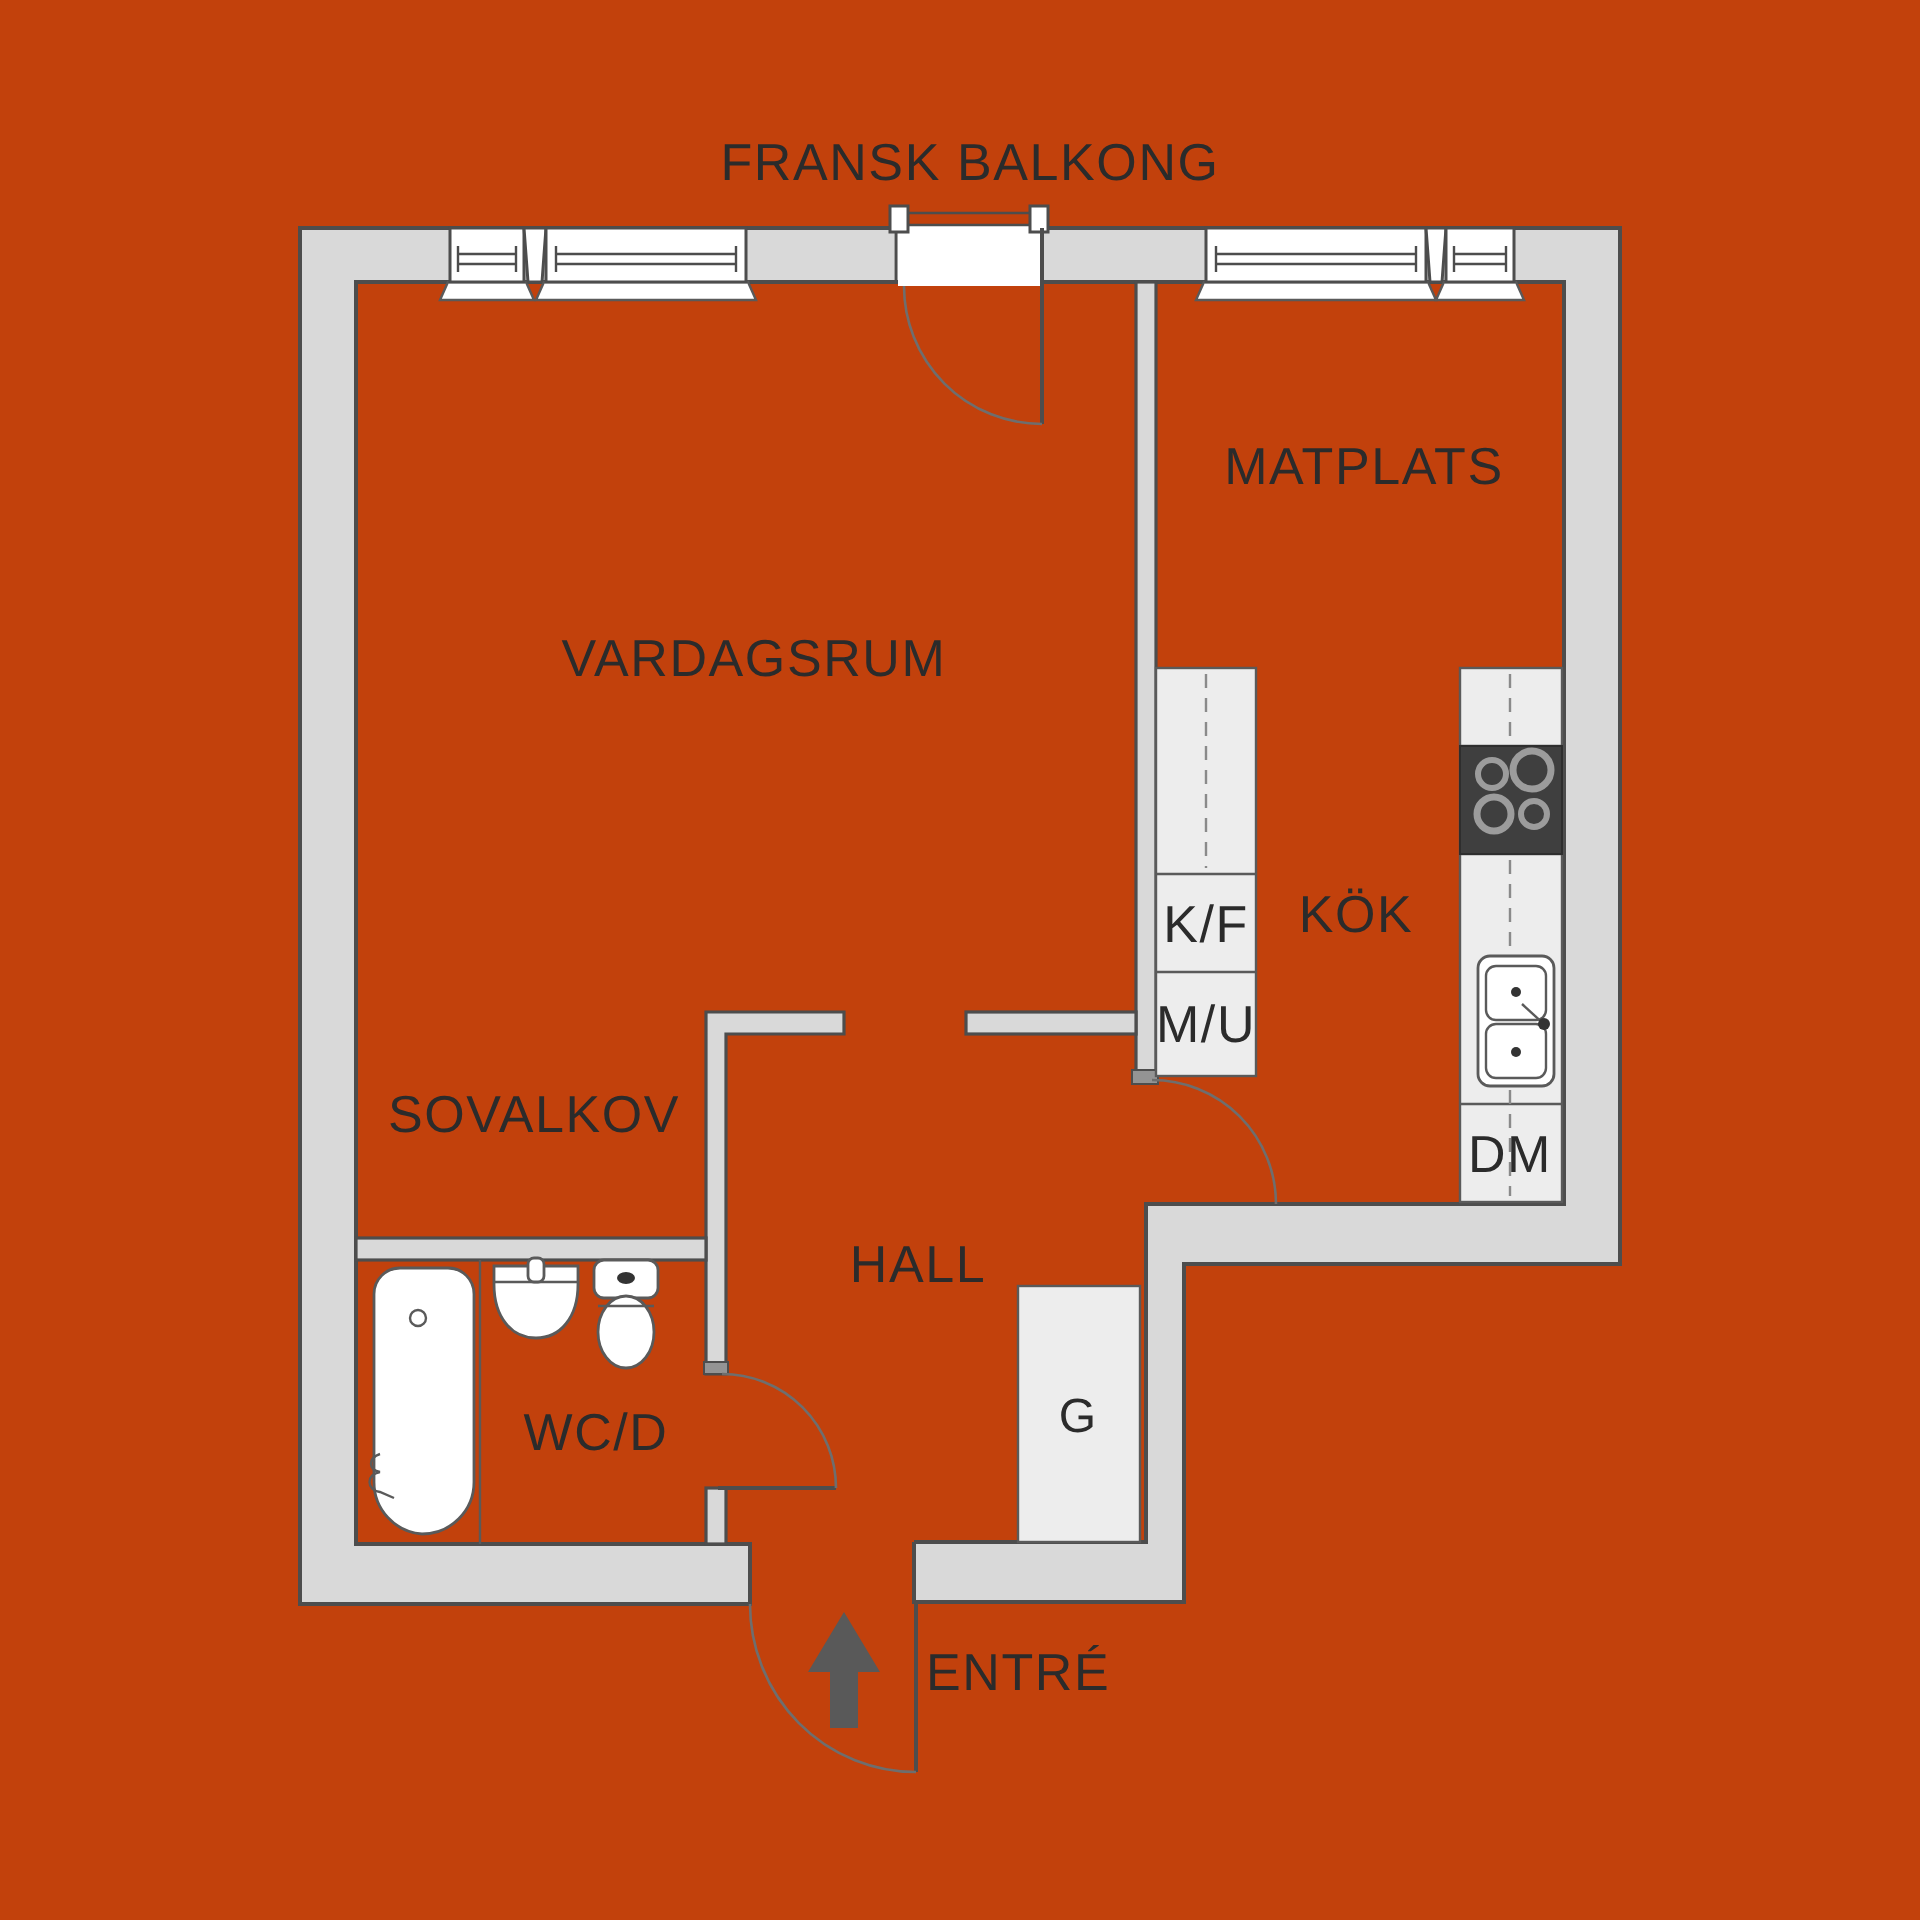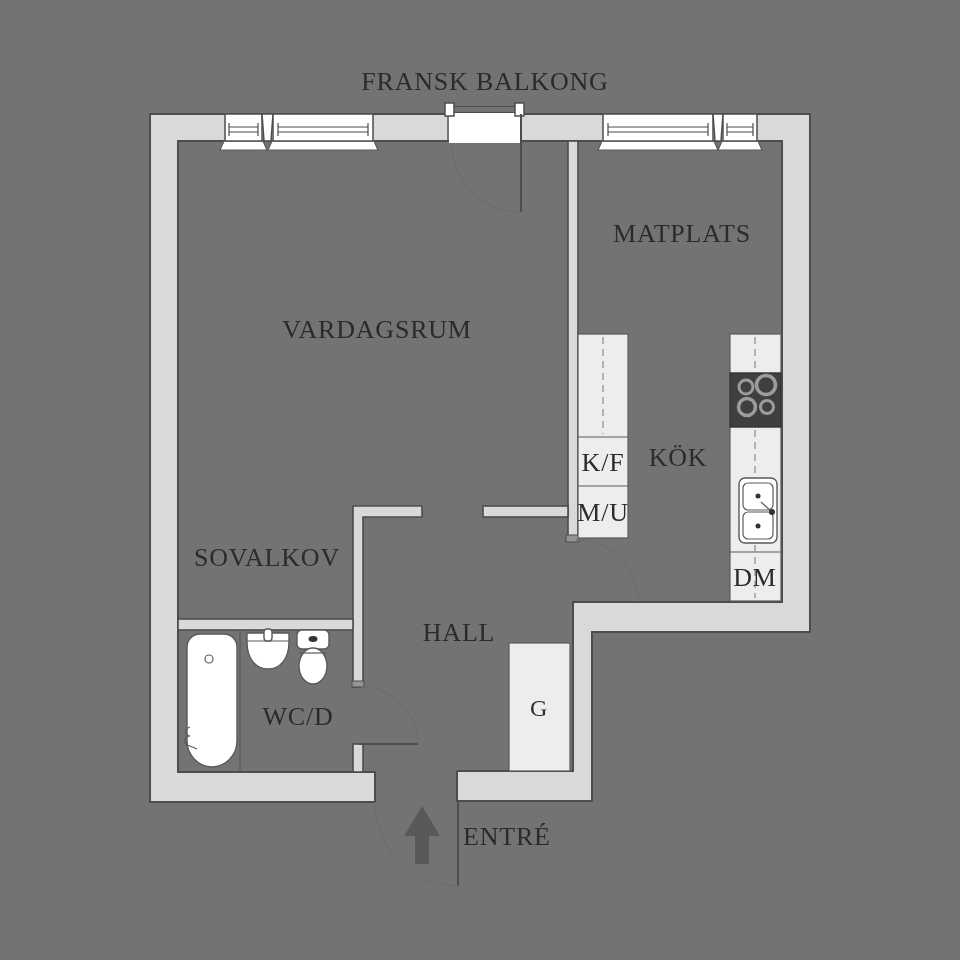--- a/index.html
+++ b/index.html
@@ -1,17 +1,17 @@
 <!DOCTYPE html>
 <html><head>
 <meta charset="utf-8">
 <style>
   html,body{margin:0;padding:0;background:#ffffff;}
-  .canvas{position:relative;width:960px;height:960px;background:#737373;overflow:hidden;
-          font-family:Liberation Serif, serif;}
+  .canvas{position:relative;width:960px;height:960px;background:#c2410c;overflow:hidden;
+          font-family:Liberation Sans, sans-serif;}
   svg{position:absolute;left:0;top:0;}
   .wall{fill:#d9d9d9;stroke:none;}
   .wallline{fill:none;stroke:#4d4d4d;stroke-width:2;}
   .iwall{fill:#d9d9d9;stroke:#4d4d4d;stroke-width:1.6;}
   .cap{fill:#949494;stroke:#4d4d4d;stroke-width:1;}
   .winframe{fill:#ffffff;stroke:#4d4d4d;stroke-width:1.5;}
   .glz{stroke:#4d4d4d;stroke-width:1.2;fill:none;}
   .sill{fill:#ffffff;stroke:#5a5a5a;stroke-width:1.2;}
   .doorgap{fill:#ffffff;stroke:none;}
   .leaf{stroke:#4d4d4d;stroke-width:2;fill:none;}

